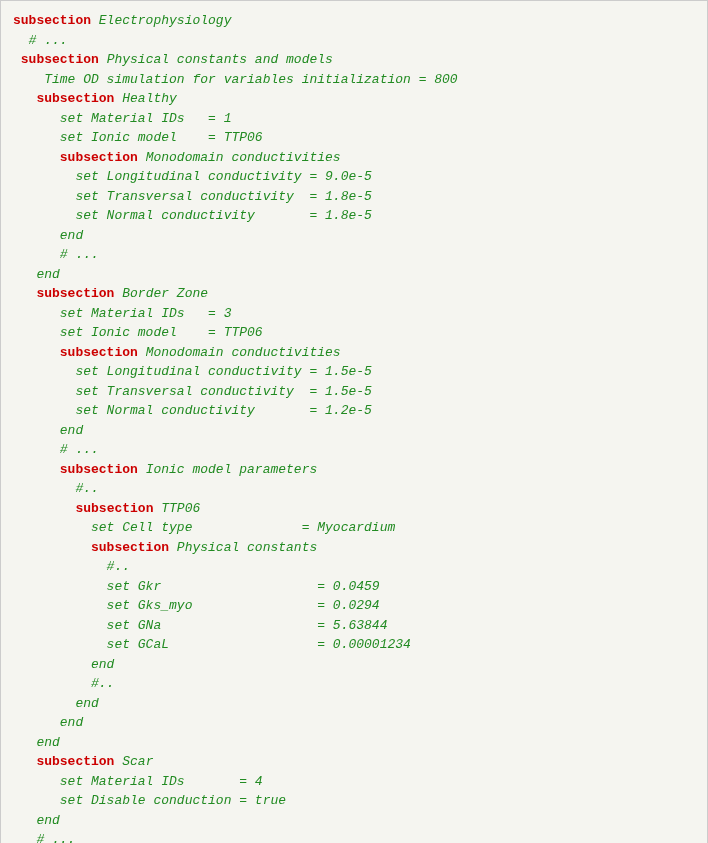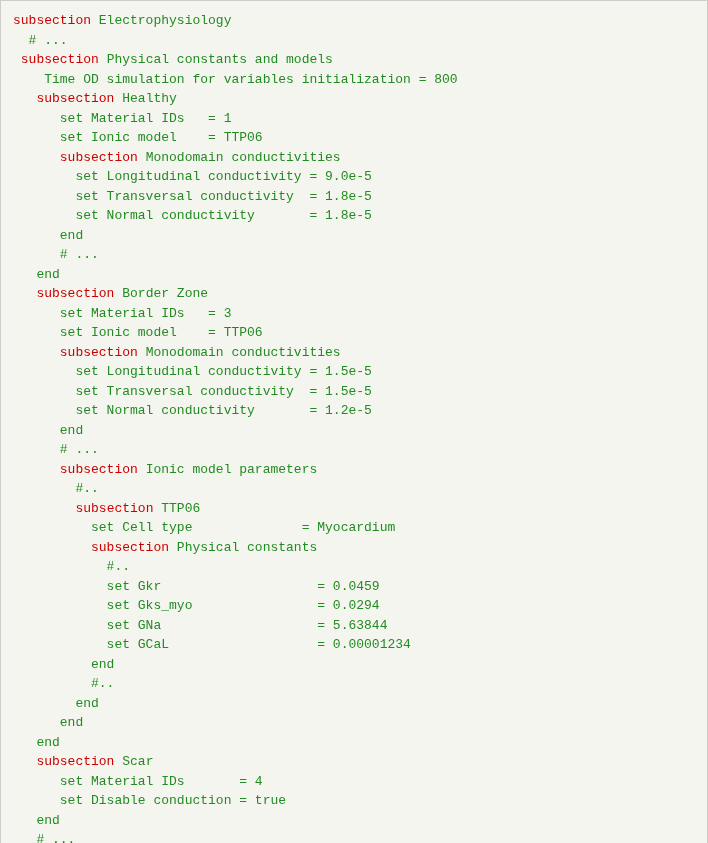--- a/index.html
+++ b/index.html
@@ -24,25 +24,26 @@
       min-height: 843px;
       overflow: auto;
     }
 
     .code-block {
       white-space: pre;
     }
 
     .kw {
       color: #cc0000;
-      font-weight: normal;
+      font-weight: bold;
     }
 
     .plain {
       color: #228b22;
+      font-style: italic;
     }
   </style>
 </head>
 <body>
 
 <div class="code-container">
   <div class="code-block" id="code-output"><div><span class="kw">subsection</span><span class="plain"> Electrophysiology</span></div><div><span class="plain">  # ...</span></div><div> <span class="kw">subsection</span><span class="plain"> Physical constants and models</span></div><div><span class="plain">    Time OD simulation for variables initialization = 800</span></div><div>   <span class="kw">subsection</span><span class="plain"> Healthy</span></div><div><span class="plain">      set Material IDs   = 1</span></div><div><span class="plain">      set Ionic model    = TTP06</span></div><div>      <span class="kw">subsection</span><span class="plain"> Monodomain conductivities</span></div><div><span class="plain">        set Longitudinal conductivity = 9.0e-5</span></div><div><span class="plain">        set Transversal conductivity  = 1.8e-5</span></div><div><span class="plain">        set Normal conductivity       = 1.8e-5</span></div><div><span class="plain">      end</span></div><div><span class="plain">      # ...</span></div><div><span class="plain">   end</span></div><div><span class="plain"></span></div><div>   <span class="kw">subsection</span><span class="plain"> Border Zone</span></div><div><span class="plain">      set Material IDs   = 3</span></div><div><span class="plain">      set Ionic model    = TTP06</span></div><div>      <span class="kw">subsection</span><span class="plain"> Monodomain conductivities</span></div><div><span class="plain">        set Longitudinal conductivity = 1.5e-5</span></div><div><span class="plain">        set Transversal conductivity  = 1.5e-5</span></div><div><span class="plain">        set Normal conductivity       = 1.2e-5</span></div><div><span class="plain">      end</span></div><div><span class="plain">      # ...</span></div><div>      <span class="kw">subsection</span><span class="plain"> Ionic model parameters</span></div><div><span class="plain">        #..</span></div><div>        <span class="kw">subsection</span><span class="plain"> TTP06</span></div><div><span class="plain">          set Cell type              = Myocardium</span></div><div>          <span class="kw">subsection</span><span class="plain"> Physical constants</span></div><div><span class="plain">            #..</span></div><div><span class="plain">            set Gkr                    = 0.0459</span></div><div><span class="plain">            set Gks_myo                = 0.0294</span></div><div><span class="plain">            set GNa                    = 5.63844</span></div><div><span class="plain">            set GCaL                   = 0.00001234</span></div><div><span class="plain">          end</span></div><div><span class="plain">          #..</span></div><div><span class="plain">        end</span></div><div><span class="plain">      end</span></div><div><span class="plain">   end</span></div><div><span class="plain"></span></div><div>   <span class="kw">subsection</span><span class="plain"> Scar</span></div><div><span class="plain">      set Material IDs       = 4</span></div><div><span class="plain">      set Disable conduction = true</span></div><div><span class="plain">   end</span></div><div><span class="plain">   # ...</span></div></div>
 </div>
 
 </body></html>

